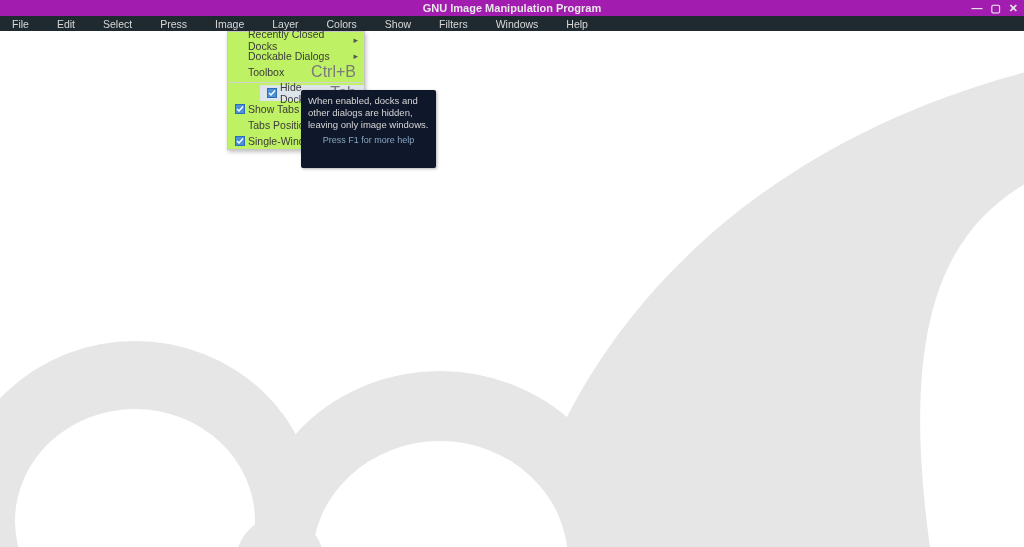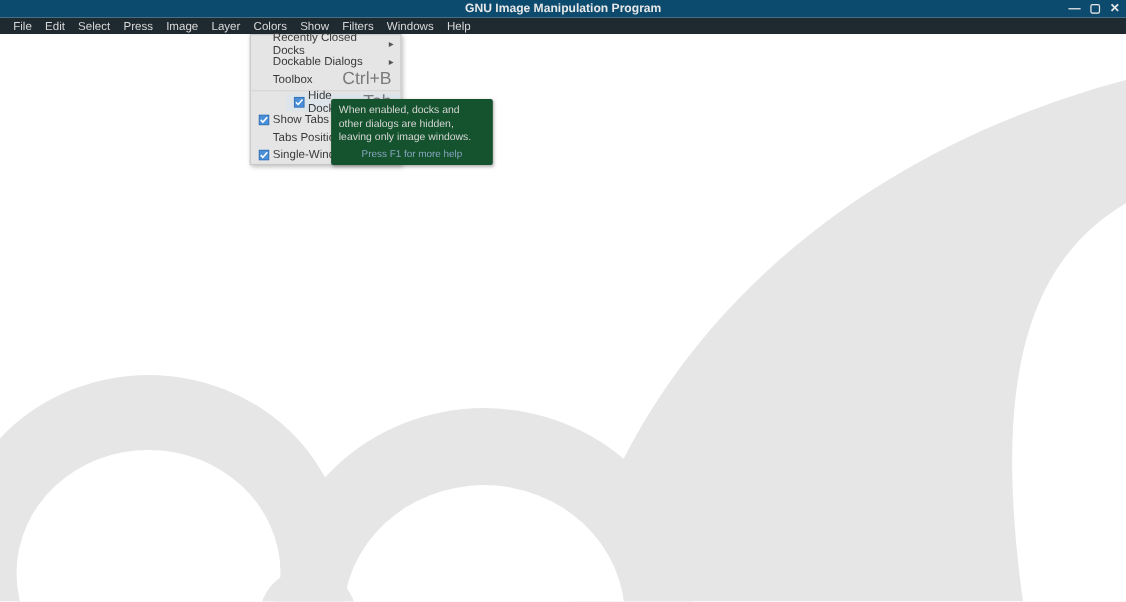--- a/index.html
+++ b/index.html
@@ -6,21 +6,21 @@
   body {
     font-family: -apple-system, BlinkMacSystemFont, "Segoe UI", sans-serif;
     font-size: 11px;
     width: 1024px;
     height: 547px;
     overflow: hidden;
     background: #fff;
     position: relative;
   }
   .titlebar {
-    background: #0c4a6e;
+    background: #a21caf;
     color: #e8e8e8;
     height: 16px;
     display: flex;
     align-items: center;
     justify-content: center;
     position: relative;
     font-size: 11px;
     font-weight: 600;
   }
   .window-controls {
@@ -34,21 +34,21 @@
     color: #e8e8e8;
   }
   .window-controls span { cursor: pointer; font-size: 11px; line-height: 1; }
   .menubar {
     background: #1f2a30;
     color: #d8d8d8;
     height: 15px;
     display: flex;
     align-items: center;
     padding: 0 6px;
-    gap: 0;
+    gap: 16px;
     font-size: 10.5px;
   }
   .menubar .menu-item {
     padding: 0 6px;
     cursor: pointer;
     height: 15px;
     display: flex;
     align-items: center;
   }
   .canvas {
@@ -66,21 +66,21 @@
     top: 0;
     width: 100%;
     height: 100%;
     pointer-events: none;
   }
   .dropdown {
     position: absolute;
     top: 31px;
     left: 227px;
     width: 138px;
-    background: #e5e5e5;
+    background: #bef264;
     border: 1px solid #c8c8c8;
     box-shadow: 1px 2px 4px rgba(0,0,0,0.25);
     font-size: 10.5px;
     color: #3a3a3a;
   }
   .dropdown .dmi {
     display: flex;
     align-items: center;
     height: 16px;
     padding: 0 8px 0 6px;
@@ -112,25 +112,25 @@
   }
   .dropdown .sep {
     height: 1px;
     background: #d4d4d4;
     margin: 2px 0;
   }
   .tooltip {
     position: absolute;
     top: 90px;
     left: 301px;
-    width: 147px;
-    background: #14532d;
+    width: 135px;
+    background: #0f172a;
     color: #d6d6d6;
     font-size: 9.5px;
-    padding: 5px 7px 4px 7px;
+    padding: 5px 7px 22px 7px;
     border-radius: 2px;
     line-height: 1.25;
     box-shadow: 1px 1px 3px rgba(0,0,0,0.3);
   }
   .tooltip .help {
     color: #8aa6c1;
     font-size: 9px;
     text-align: center;
     margin-top: 4px;
   }

